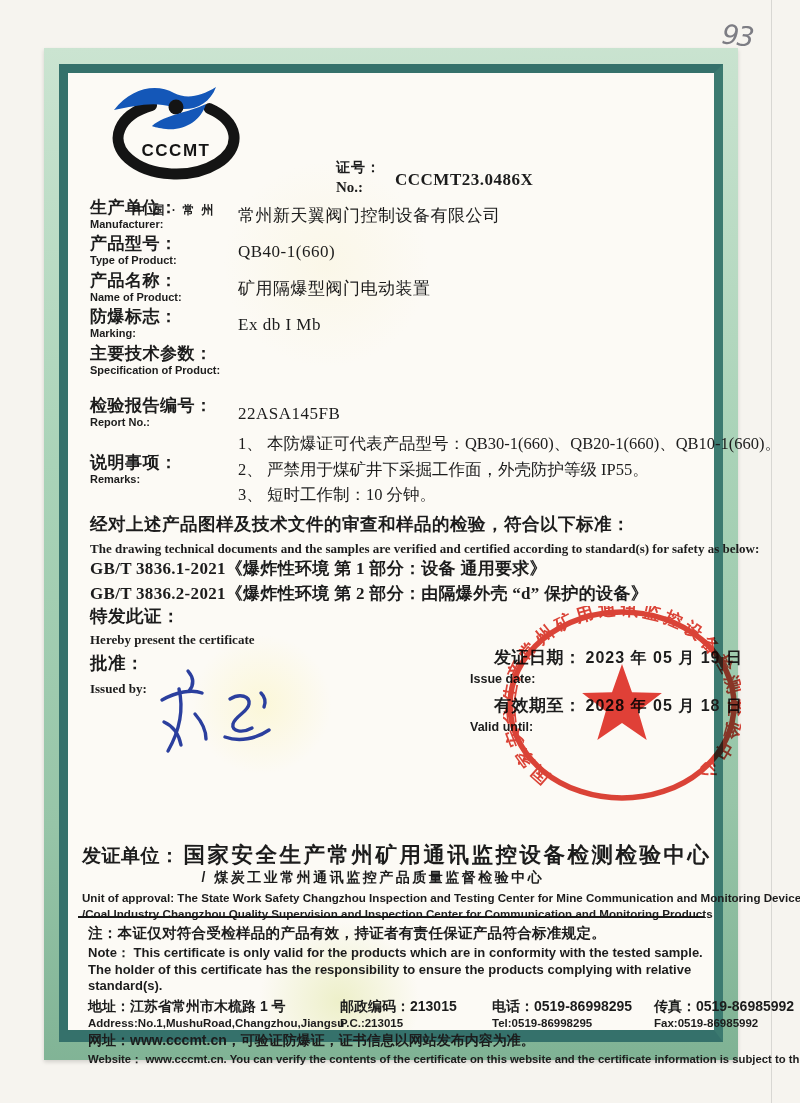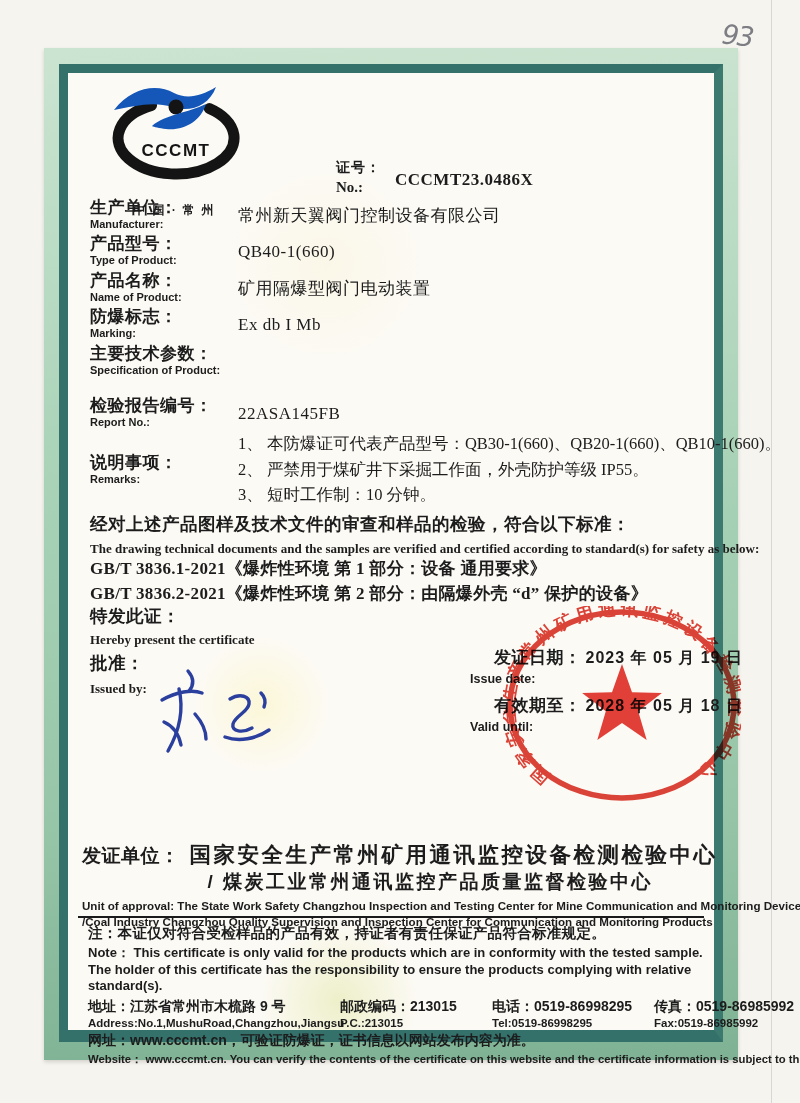--- a/index.html
+++ b/index.html
@@ -105,25 +105,25 @@
   .date-label { font-size:17px; font-weight:bold; letter-spacing:.5px; }
   .date-value { font-size:16px; font-weight:bold; letter-spacing:1px; margin-left:4px; }
   .date-sub { font-size:12.5px; font-weight:bold; margin:3px 0 8px 20px; }
   .stamp {
     position:absolute; left:413px; top:2px; width:238px; height:198px;
     opacity:.88; mix-blend-mode:multiply;
   }
 
   
   .approval-block { position:absolute; left:14px; top:767px; right:10px; }
-  .approval-row { display:flex;gap:6px; }
+  .approval-row { display:flex; }
   .approval-label { font-size:19px; font-weight:bold; padding-top:3px; white-space:nowrap; letter-spacing:.5px; }
   .approval-lines { margin-left:4px; }
   .approval-line1 { font-size:21.5px; font-weight:bold; letter-spacing:2.5px; white-space:nowrap; }
-  .approval-line2 { font-size:19px; font-weight:bold; letter-spacing:2.5px; white-space:nowrap; padding-left:18px; }
+  .approval-line2 { font-size:14px; font-weight:bold; letter-spacing:2.5px; white-space:nowrap; padding-left:18px; }
   .approval-en { margin-top:3px; text-align:center; }
   .approval-en div { font-size:11.6px; font-weight:bold; white-space:nowrap; line-height:15.5px; }
 
   .divider { position:absolute; left:10px; right:10px; top:843px; border-top:2.5px solid #1a1a1a; }
 
   
   .note-block { position:absolute; left:12px; top:851px; right:6px;margin-left:8px; }
   .note-zh { font-size:14.5px; font-weight:bold; letter-spacing:.3px; white-space:nowrap; }
   .note-en { font-size:13px; font-weight:bold; line-height:16.5px; margin-top:2px; }
   .addr-grid { display:grid; grid-template-columns:252px 152px 162px auto; margin-top:3px; }
@@ -280,21 +280,21 @@
           <div>/Coal Industry Changzhou Quality Supervision and Inspection Center for Communication and Monitoring Products</div>
         </div>
       </div>
 
       <div class="divider"></div>
 
       <div class="note-block">
         <div class="note-zh">注：本证仅对符合受检样品的产品有效，持证者有责任保证产品符合标准规定。</div>
         <div class="note-en">Note： This certificate is only valid for the products which are in conformity with the tested sample. The holder of this certificate has the responsibility to ensure the products complying with relative standard(s).</div>
         <div class="addr-grid zh">
-          <div>地址：江苏省常州市木梳路 9 号</div>
+          <div>地址：江苏省常州市木梳路 1 号</div>
           <div>邮政编码：213015</div>
           <div>电话：0519-86998295</div>
           <div>传真：0519-86985992</div>
         </div>
         <div class="addr-grid en">
           <div>Address:No.1,MushuRoad,Changzhou,Jiangsu</div>
           <div>P.C.:213015</div>
           <div>Tel:0519-86998295</div>
           <div>Fax:0519-86985992</div>
         </div>

